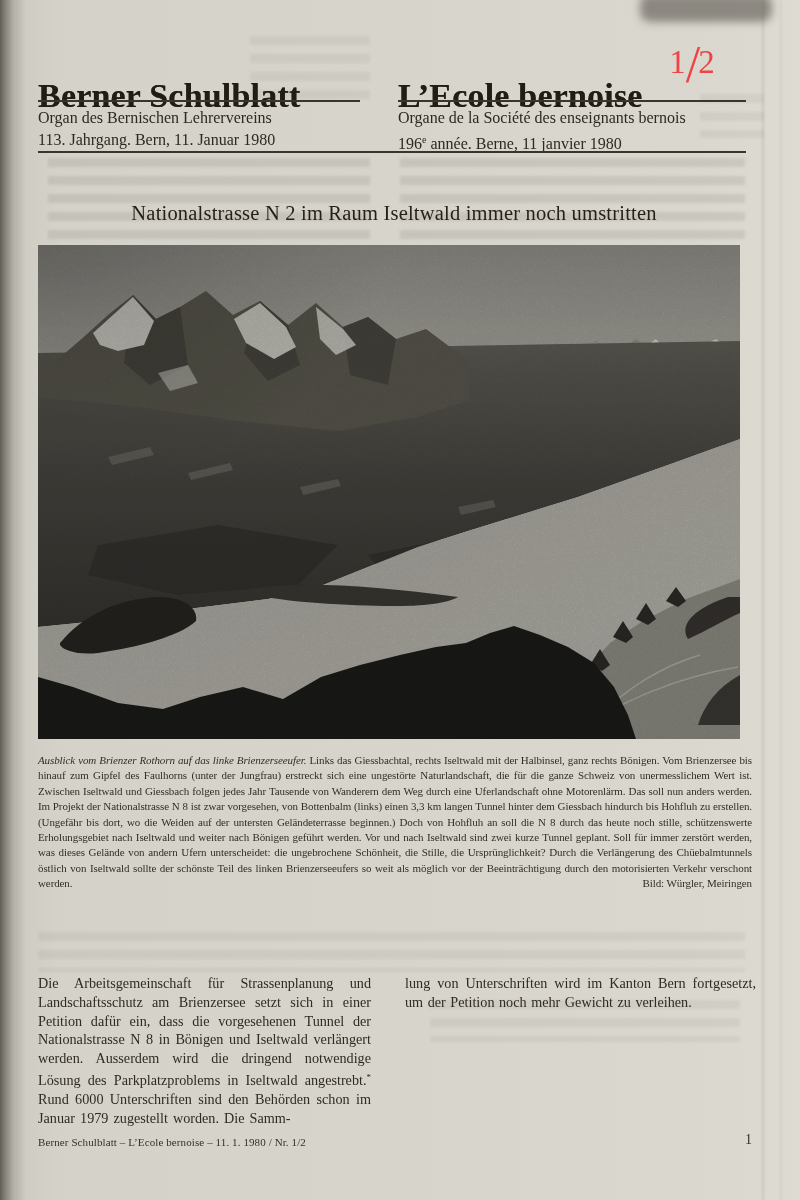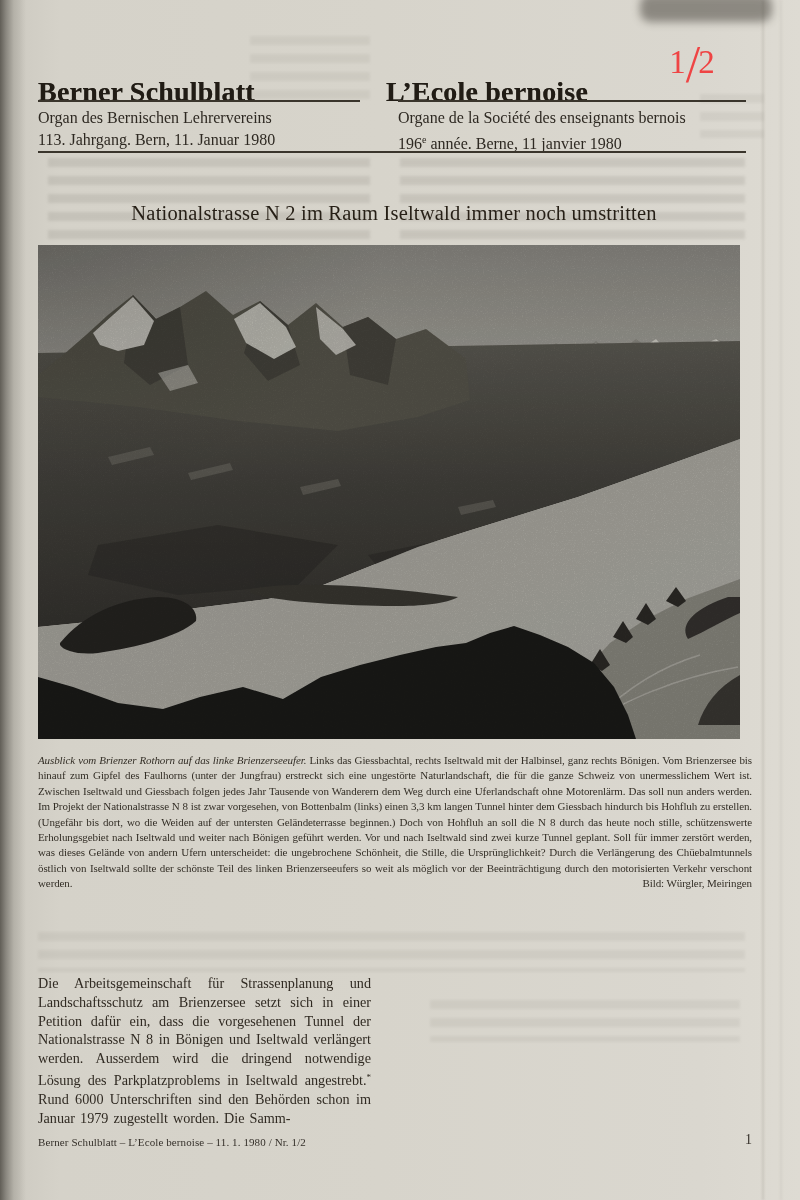--- a/index.html
+++ b/index.html
@@ -8,21 +8,21 @@
     font-family:"Liberation Serif","DejaVu Serif",serif;
     background:linear-gradient(90deg,#b9b6ad 0px,#cfccc3 22px,#d5d2c9 60px,#d7d4cb 380px,#dad7cf 700px,#dedbd3 800px);
     color:#2c2820;
   }
   .abs{position:absolute;}
   
   .gutter{left:0;top:0;width:26px;height:1200px;
     background:linear-gradient(90deg,#615e57 0px,#8a877f 6px,#b5b2a9 14px,rgba(213,210,201,0) 26px);}
   .crease{top:0;height:1200px;width:2px;background:rgba(110,106,96,.18);filter:blur(1px);}
   
-  .mast-title{top:54px;font-size:28px;line-height:38px;letter-spacing:.2px;color:#211c15;
+  .mast-title{top:54px;font-size:34px;line-height:38px;letter-spacing:.2px;color:#211c15;
     text-shadow:0 0 .5px rgba(33,28,21,.7);white-space:nowrap;}
   .issue{top:46px;left:644px;width:96px;text-align:center;color:#ef4444;white-space:nowrap;}
   .issue .num,.issue .den{font-size:33px;line-height:33px;}
   .issue .slash{font-size:52px;line-height:33px;vertical-align:-9px;font-weight:normal;letter-spacing:-2px;}
   .rule{height:2px;background:#3a352c;}
   .subline{font-size:16px;line-height:22px;color:#2e2922;white-space:nowrap;}
   sup.small{font-size:10px;vertical-align:6px;}
   
   .article-title{top:202px;left:38px;width:712px;text-align:center;font-size:20.5px;
     color:#261f16;letter-spacing:.2px;white-space:nowrap;}
@@ -55,21 +55,21 @@
 <div class="abs crease" style="left:780px;opacity:.5;"></div>
 <div class="abs blot" style="left:640px;top:-6px;width:132px;height:28px;"></div>
 <div class="abs ghost ghost-soft" style="left:250px;top:36px;width:120px;height:66px;"></div>
 <div class="abs ghost ghost-soft" style="left:700px;top:94px;width:64px;height:44px;"></div>
 <div class="abs ghost" style="left:48px;top:158px;width:322px;height:86px;"></div>
 <div class="abs ghost" style="left:400px;top:158px;width:345px;height:90px;"></div>
 <div class="abs ghost ghost-soft" style="left:38px;top:932px;width:707px;height:40px;"></div>
 <div class="abs ghost ghost-soft" style="left:430px;top:1000px;width:310px;height:42px;"></div>
 
 <h1 class="abs mast-title" style="left:38px;">Berner Schulblatt</h1>
-<h1 class="abs mast-title" style="left:386px;">L’Ecole bernoise</h1>
+<h1 class="abs mast-title" style="left:398px;">L’Ecole bernoise</h1>
 <div class="abs issue"><span class="num">1</span><span class="slash">/</span><span class="den">2</span></div>
 
 <div class="abs rule" style="left:38px;top:100px;width:322px;"></div>
 <div class="abs rule" style="left:398px;top:100px;width:348px;"></div>
 
 <div class="abs subline" style="left:38px;top:107px;">Organ des Bernischen Lehrervereins</div>
 <div class="abs subline" style="left:38px;top:129px;text-align:right;">113. Jahrgang. Bern, 11. Januar 1980</div>
 <div class="abs subline" style="left:398px;top:107px;">Organe de la Société des enseignants bernois</div>
 <div class="abs subline" style="left:398px;top:129px;"><span>196</span><sup class="small">e</sup><span> année. Berne, 11 janvier 1980</span></div>
 
@@ -174,16 +174,17 @@
 
 <div class="abs caption">
   <span class="lead">Ausblick vom Brienzer Rothorn auf das linke Brienzerseeufer.</span><span> Links das Giessbachtal, rechts Iseltwald mit der Halbinsel, ganz rechts Bönigen. Vom Brienzersee bis hinauf zum Gipfel des Faulhorns (unter der Jungfrau) erstreckt sich eine ungestörte Naturlandschaft, die für die ganze Schweiz von unermesslichem Wert ist. Zwischen Iseltwald und Giessbach folgen jedes Jahr Tausende von Wanderern dem Weg durch eine Uferlandschaft ohne Motorenlärm. Das soll nun anders werden. Im Projekt der Nationalstrasse N 8 ist zwar vorgesehen, von Bottenbalm (links) einen 3,3 km langen Tunnel hinter dem Giessbach hindurch bis Hohfluh zu erstellen. (Ungefähr bis dort, wo die Weiden auf der untersten Geländeterrasse beginnen.) Doch von Hohfluh an soll die N 8 durch das heute noch stille, schützenswerte Erholungsgebiet nach Iseltwald und weiter nach Bönigen geführt werden. Vor und nach Iseltwald sind zwei kurze Tunnel geplant. Soll für immer zerstört werden, was dieses Gelände von andern Ufern unterscheidet: die ungebrochene Schönheit, die Stille, die Ursprünglichkeit? Durch die Verlängerung des Chüebalmtunnels östlich von Iseltwald sollte der schönste Teil des linken Brienzerseeufers so weit als möglich vor der Beeinträchtigung durch den motorisierten Verkehr verschont werden.</span>
   <span class="credit">Bild: Würgler, Meiringen</span>
 </div>
 
 <div class="abs colL">
   <span>Die Arbeitsgemeinschaft für Strassenplanung und Landschaftsschutz am Brienzersee setzt sich in einer Petition dafür ein, dass die vorgesehenen Tunnel der Nationalstrasse N 8 in Bönigen und Iseltwald verlängert werden. Ausserdem wird die dringend notwendige Lösung des Parkplatzproblems in Iseltwald angestrebt.</span><sup class="mark">*</sup><span> Rund 6000 Unterschriften sind den Behörden schon im Januar 1979 zugestellt worden. Die Samm-</span>
 </div>
 <div class="abs colR">
+  <div>lung von Unterschriften wird im Kanton Bern fortgesetzt, um der Petition noch mehr Gewicht zu verleihen.</div>
 </div>
 
 <div class="abs imprint">Berner Schulblatt – L’Ecole bernoise – 11. 1. 1980 / Nr. 1/2</div>
 <div class="abs pageno">1</div>
 
 </body></html>

